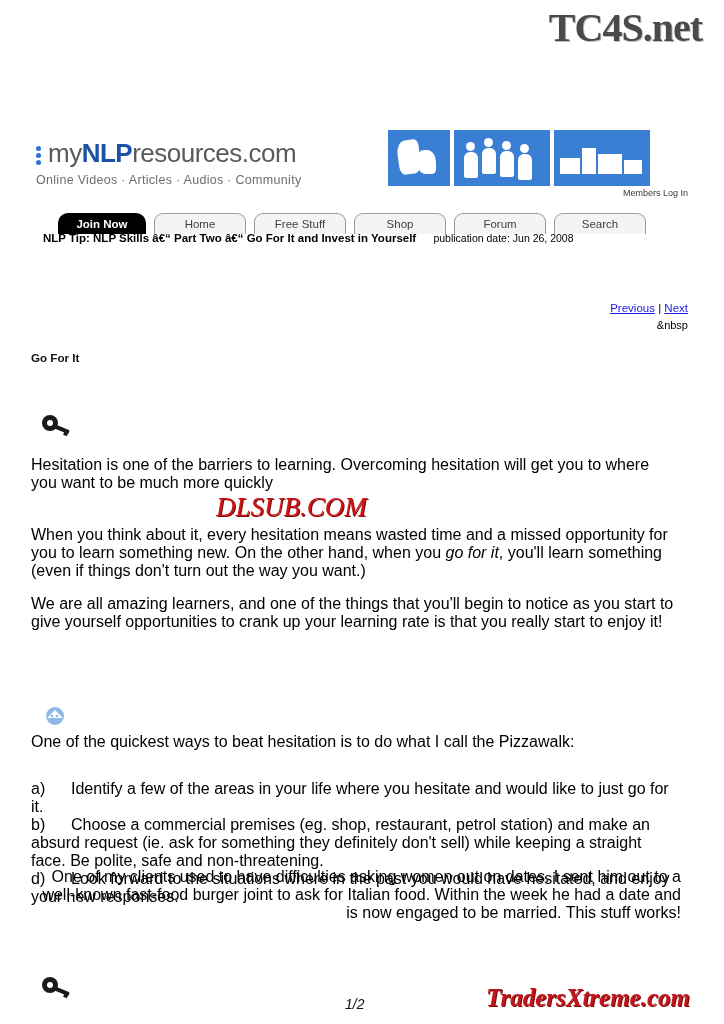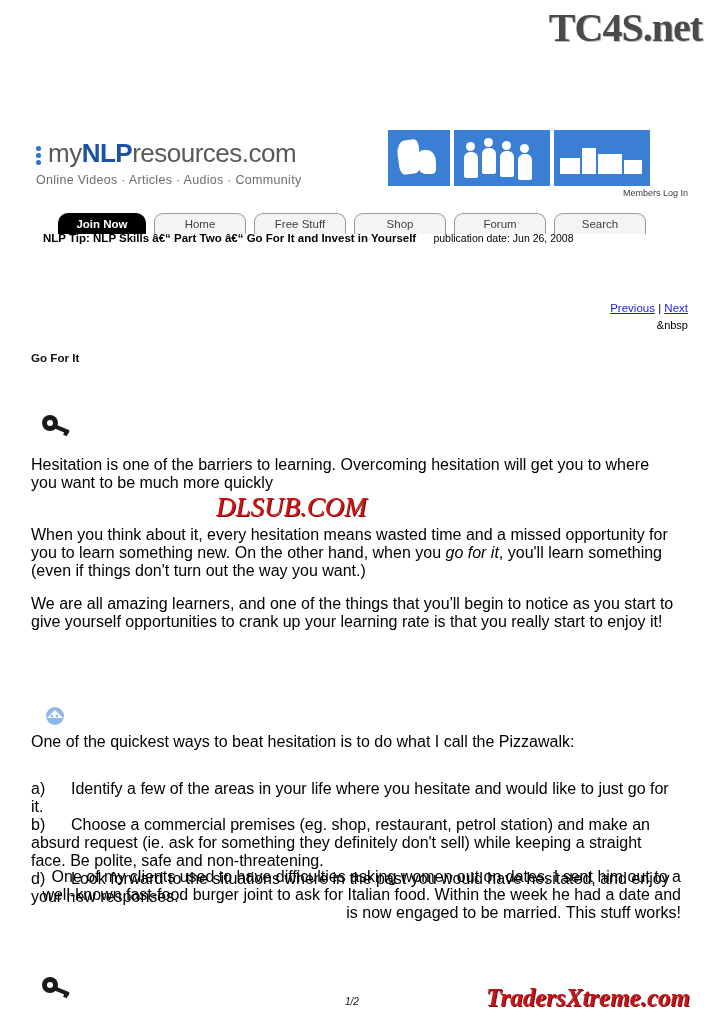--- a/index.html
+++ b/index.html
@@ -273,21 +273,21 @@
     position: absolute;
     left: 41px;
     top: 975px;
     width: 32px;
     height: 26px;
   }
   .page-num {
     position: absolute;
     left: 345px;
     top: 996px;
-    font-size: 10px;
+    font-size: 14px;
     font-style: italic;
     color: #111;
   }
   .tx-watermark {
     position: absolute;
     right: 34px;
     top: 984px;
     font-family: "Liberation Serif", serif;
     font-weight: bold;
     font-style: italic;

